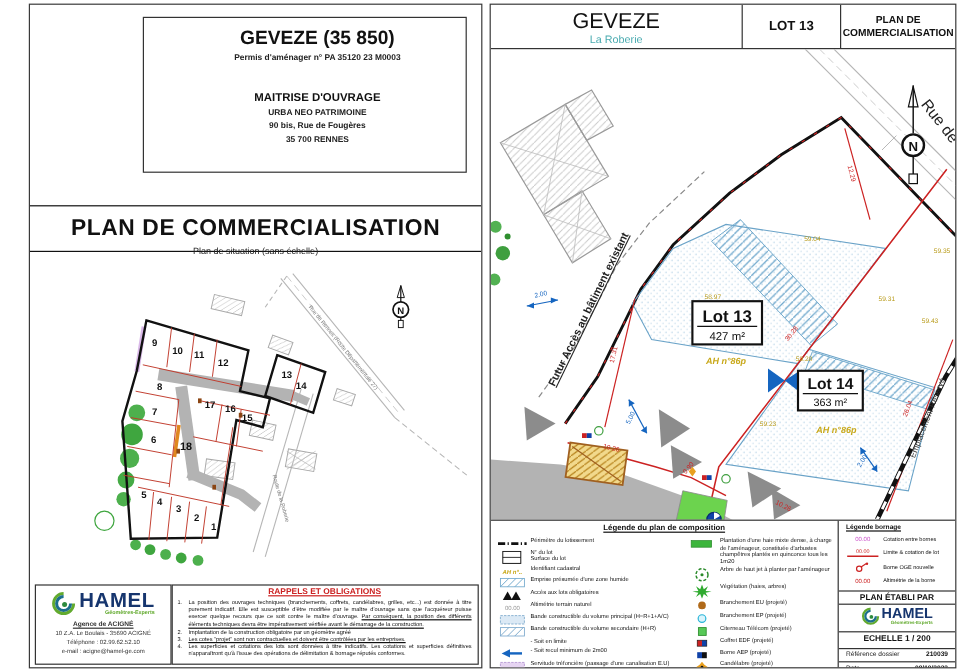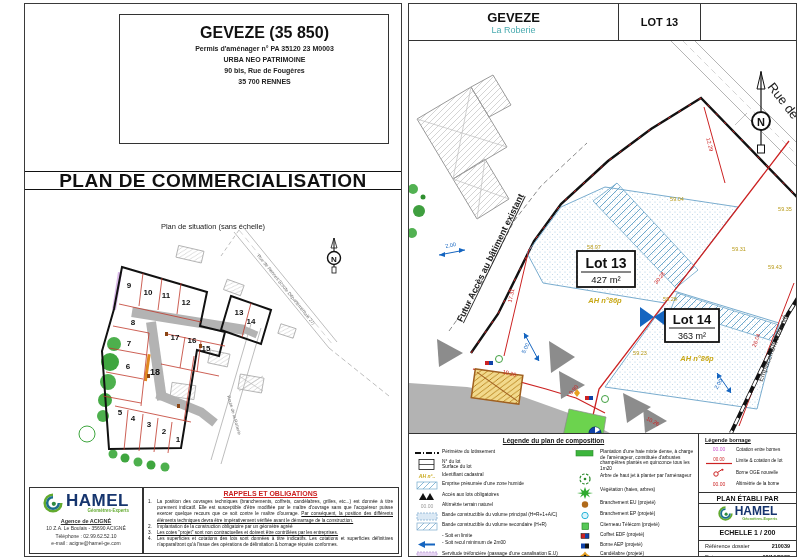--- a/index.html
+++ b/index.html
@@ -8,22 +8,22 @@
   #page-left  { left:24px; top:3px; width:378px; height:554px; }
   #page-right { left:408px; top:3px; width:389px; height:554px; }
 
   
   .title-box { position:absolute; left:94px; top:10px; width:270px; height:130px; border:1px solid #333; text-align:center;padding-left:21px; }
   .tb-commune { margin-top:9px; font-size:16px; font-weight:bold; color:#111; }
   .tb-project { margin-top:1px; font-size:12px; font-weight:bold; color:#4aabb0; }
   .tb-permit  { margin-top:3px; font-size:7px; font-weight:bold; color:#222; }
   .tb-moa     { margin-top:24px; font-size:9.5px; font-weight:bold; color:#111; }
   .tb-moa-line{ font-size:7px; font-weight:bold; color:#222; line-height:1.55; }
-  .banner { position:absolute; left:0; top:167px; width:100%; height:19px; border-top:1.5px solid #111; border-bottom:1.5px solid #111; display:flex; align-items:center; justify-content:center; font-size:19px; font-weight:bold; letter-spacing:.5px; color:#111; }
-  .subtitle { position:absolute; left:0; top:218px; width:100%; text-align:center; font-size:7.5px; color:#222; }
+  .banner { position:absolute; left:0; top:167px; width:100%; height:39px; border-top:1.5px solid #111; border-bottom:1.5px solid #111; display:flex; align-items:center; justify-content:center; font-size:19px; font-weight:bold; letter-spacing:.5px; color:#111; }
+  .subtitle { position:absolute; left:0; top:201px; width:100%; text-align:center; font-size:7.5px; color:#222; }
   #site-plan-svg { position:absolute; left:4px; top:222px; }
 
   .firm-box { position:absolute; left:4px; top:483px; width:114px; height:67px; border:1px solid #333; text-align:center; padding-top:4px; }
   .logo-row { display:flex; align-items:center; justify-content:center; gap:3px; }
   .logo-name { font-size:17px; font-weight:bold; color:#16356e; letter-spacing:.5px; line-height:1; }
   .logo-tag  { font-size:4.5px; font-weight:bold; color:#62aa2e; text-align:right; margin-top:-1px; }
   .firm-addr { margin-top:4px; font-size:5px; color:#333; line-height:1.5; }
   .firm-agency { font-size:5.5px; font-weight:bold; text-decoration:underline; color:#333; }
 
   .obl-box { position:absolute; left:118px; top:483px; width:256px; height:67px; border:1px solid #333; padding:2px 5px 1px 4px; }
@@ -31,21 +31,21 @@
   .obl li { display:flex; gap:3px; list-style:none; font-size:4.7px; line-height:1.32; color:#111; text-align:justify; }
   .obl .num { flex:0 0 6px; }
   .obl .u { text-decoration:underline; }
 
   
   .r-header { position:absolute; left:0; top:0; width:100%; height:37px; border-bottom:1px solid #333; display:flex; }
   .rh-cell { display:flex; flex-direction:column; align-items:center; justify-content:center; }
   .rh-c1 { width:210px; border-right:1px solid #333; }
   .rh-c2 { width:82px;  border-right:1px solid #333; }
   .rh-c3 { flex:1; }
-  .rh-commune { font-size:13px; font-weight:bold; color:#111; }
+  .rh-commune { font-size:18px; font-weight:normal; color:#111; }
   .rh-project { font-size:9px;  color:#4aabb0;text-align:right; }
   .rh-lot     { font-size:11px; font-weight:bold; color:#111; }
   .rh-doc     { font-size:8.5px; font-weight:bold; color:#111; text-align:center; line-height:1.25; }
   #detail-plan-svg { position:absolute; left:0; top:37px; }
 
   .legend-band { position:absolute; left:0; top:429px; width:100%; height:125px; border-top:1px solid #333; display:flex; }
   .legend-left { width:290px; height:100%; border-right:1px solid #333; position:relative; }
   .ll-title { text-align:center; font-size:6.5px; font-weight:bold; text-decoration:underline; margin-top:3px; color:#111; }
   .lcol { position:absolute; top:15px; }
   .lcol1 { left:6px;  width:152px; }
@@ -71,20 +71,21 @@
   svg text { font-family:"Liberation Sans",sans-serif; }
 </style>
 </head>
 <body>
 
 <div class="page" id="page-left">
 
   <div class="title-box">
     <div class="tb-commune">GEVEZE (35 850)</div>
     <div class="tb-permit">Permis d'aménager n° PA 35120 23 M0003</div>
+    <div class="tb-moa">MAITRISE D'OUVRAGE</div>
     <div class="tb-moa-line" style="margin-top:3px;">URBA NEO PATRIMOINE</div>
     <div class="tb-moa-line">90 bis, Rue de Fougères</div>
     <div class="tb-moa-line">35 700 RENNES</div>
   </div>
 
   <div class="banner">PLAN DE COMMERCIALISATION</div>
   <div class="subtitle">Plan de situation (sans échelle)</div>
 
   <svg id="site-plan-svg" width="370" height="255" viewBox="0 0 370 255">
     <defs>
@@ -251,20 +252,26 @@
 <div class="page" id="page-right">
 
   <div class="r-header">
     <div class="rh-cell rh-c1">
       <div class="rh-commune">GEVEZE</div>
       <div class="rh-project">La Roberie</div>
     </div>
     <div class="rh-cell rh-c2">
       <div class="rh-lot">LOT 13</div>
     </div>
+    <div class="rh-cell rh-c3">
+      <div class="rh-doc">
+        <div>PLAN DE</div>
+        <div>COMMERCIALISATION</div>
+      </div>
+    </div>
   </div>
 
   <svg id="detail-plan-svg" width="389" height="392" viewBox="0 0 389 392">
     <defs>
       <pattern id="stip" width="5" height="5" patternUnits="userSpaceOnUse">
         <circle cx="1" cy="1" r="0.55" fill="#9fc4dd"></circle>
         <circle cx="3.5" cy="3.5" r="0.55" fill="#b9d4e6"></circle>
       </pattern>
       <pattern id="bhatch" width="7" height="7" patternUnits="userSpaceOnUse">
         <path d="M0,7 L7,0" stroke="#6fa8cc" stroke-width="1"></path>

